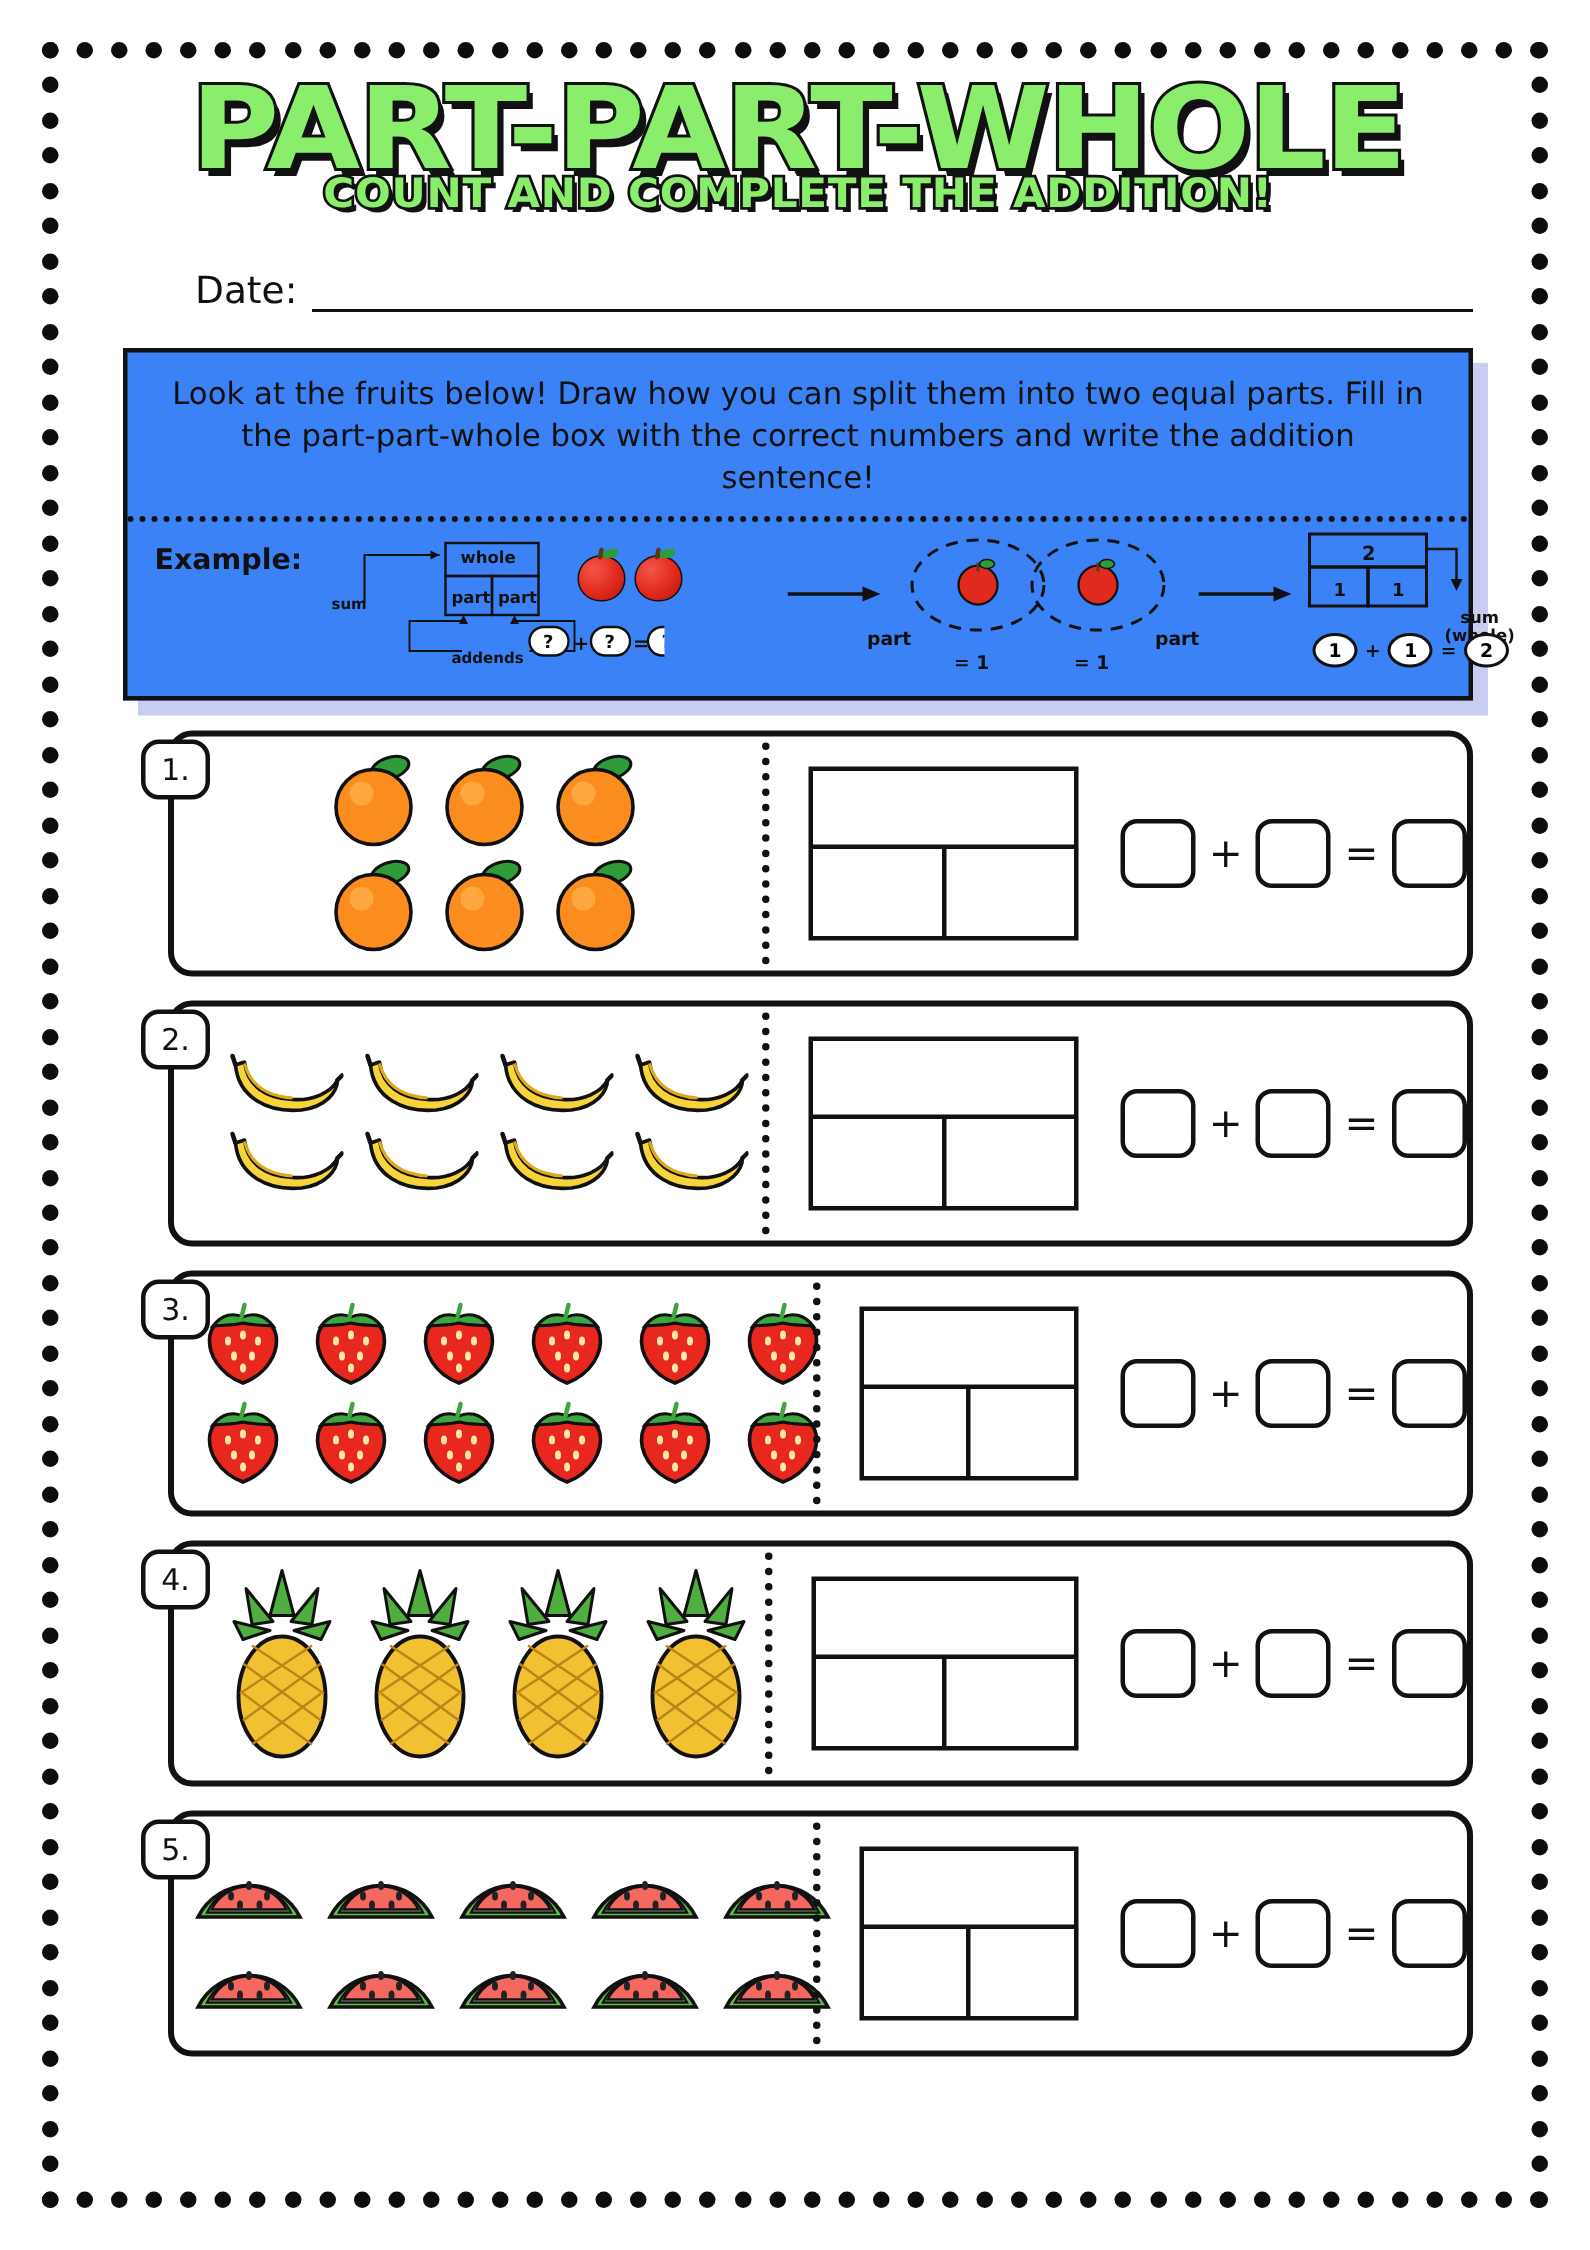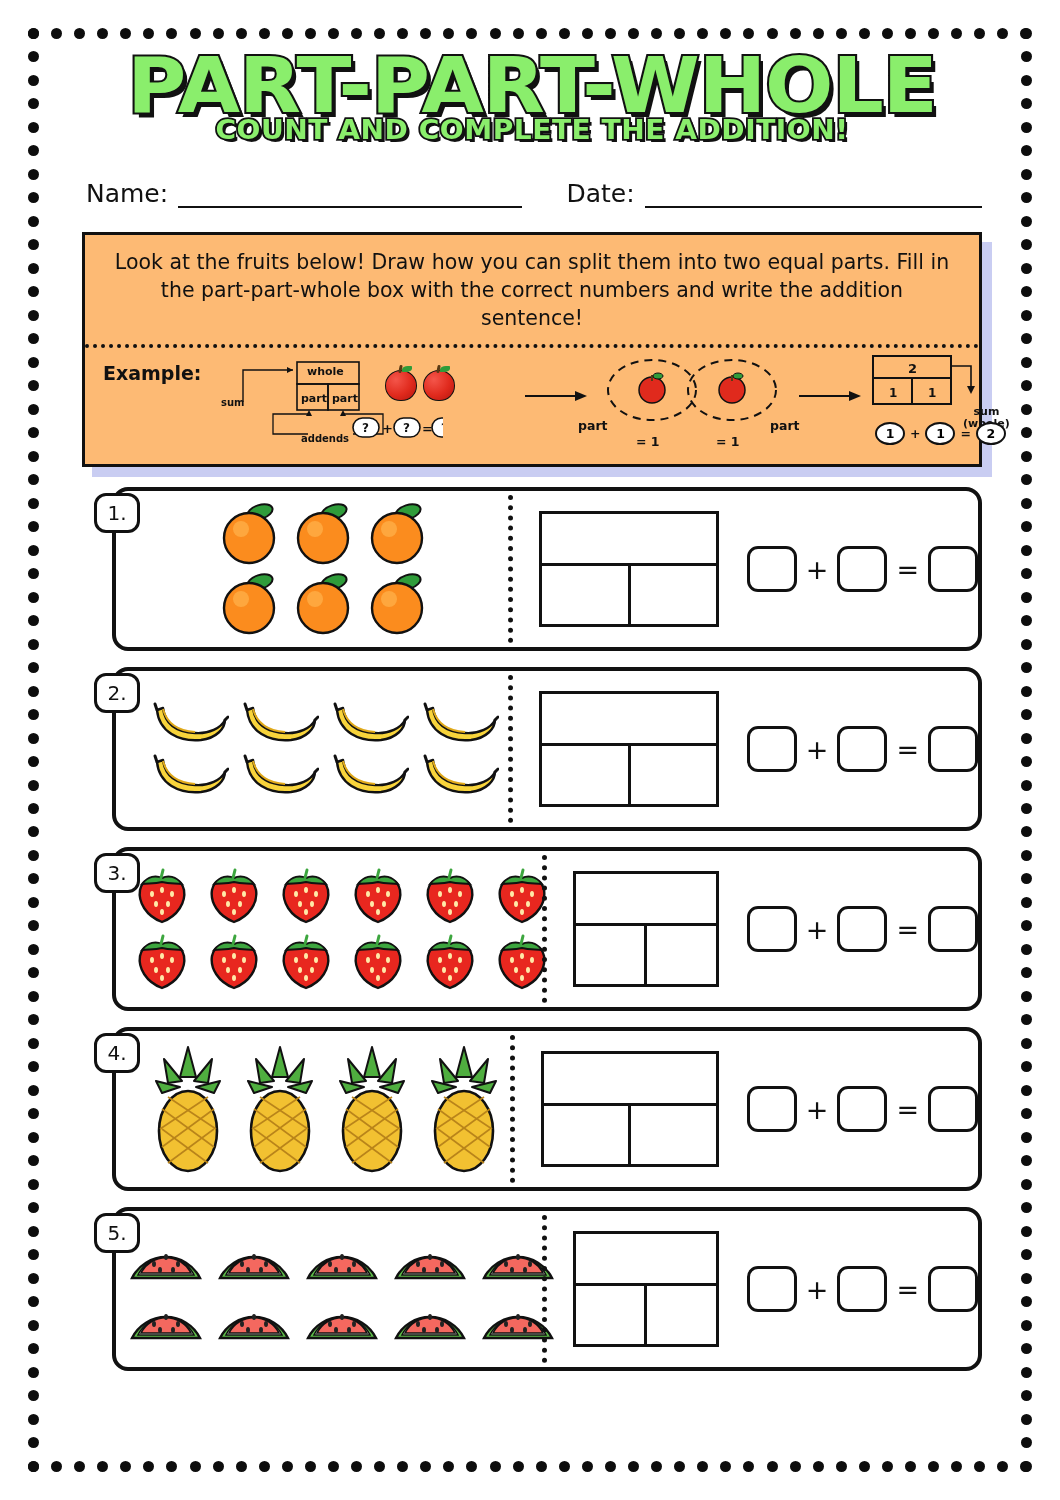--- a/index.html
+++ b/index.html
@@ -114,21 +114,21 @@
     position: absolute;
     left: 10px; top: 10px;
     width: 100%; height: 100%;
     background: #c9cdf2;
     z-index: 0;
   }
   .instruction-box {
     position: relative;
     z-index: 1;
     border: 3.5px solid #111;
-    background: #fdba74;
+    background: #3b82f6;
     box-sizing: border-box;
   }
   .instruction-text {
     text-align: center;
     font-size: 20.5px;
     line-height: 1.35;
     color: #111;
     padding: 14px 26px 12px 26px;
   }
   .dashed-sep {
@@ -500,24 +500,20 @@
     </div>
 
   <div class="content">
 
     <div class="title-wrap">
       <div class="main-title">PART-PART-WHOLE</div>
       <div class="sub-title">COUNT AND COMPLETE THE ADDITION!</div>
     </div>
 
     <div class="namedate">
-      <div class="nd-left">
-        <span class="nd-label">Name:</span>
-        <span class="nd-line"></span>
-      </div>
       <div class="nd-right">
         <span class="nd-label">Date:</span>
         <span class="nd-line"></span>
       </div>
     </div>
 
     <div class="instruction-shadow">
       <div class="instruction-box">
         <div class="instruction-text">Look at the fruits below! Draw how you can split them into two equal parts. Fill in the part-part-whole box with the correct numbers and write the addition sentence!</div>
         <div class="dashed-sep"></div>

